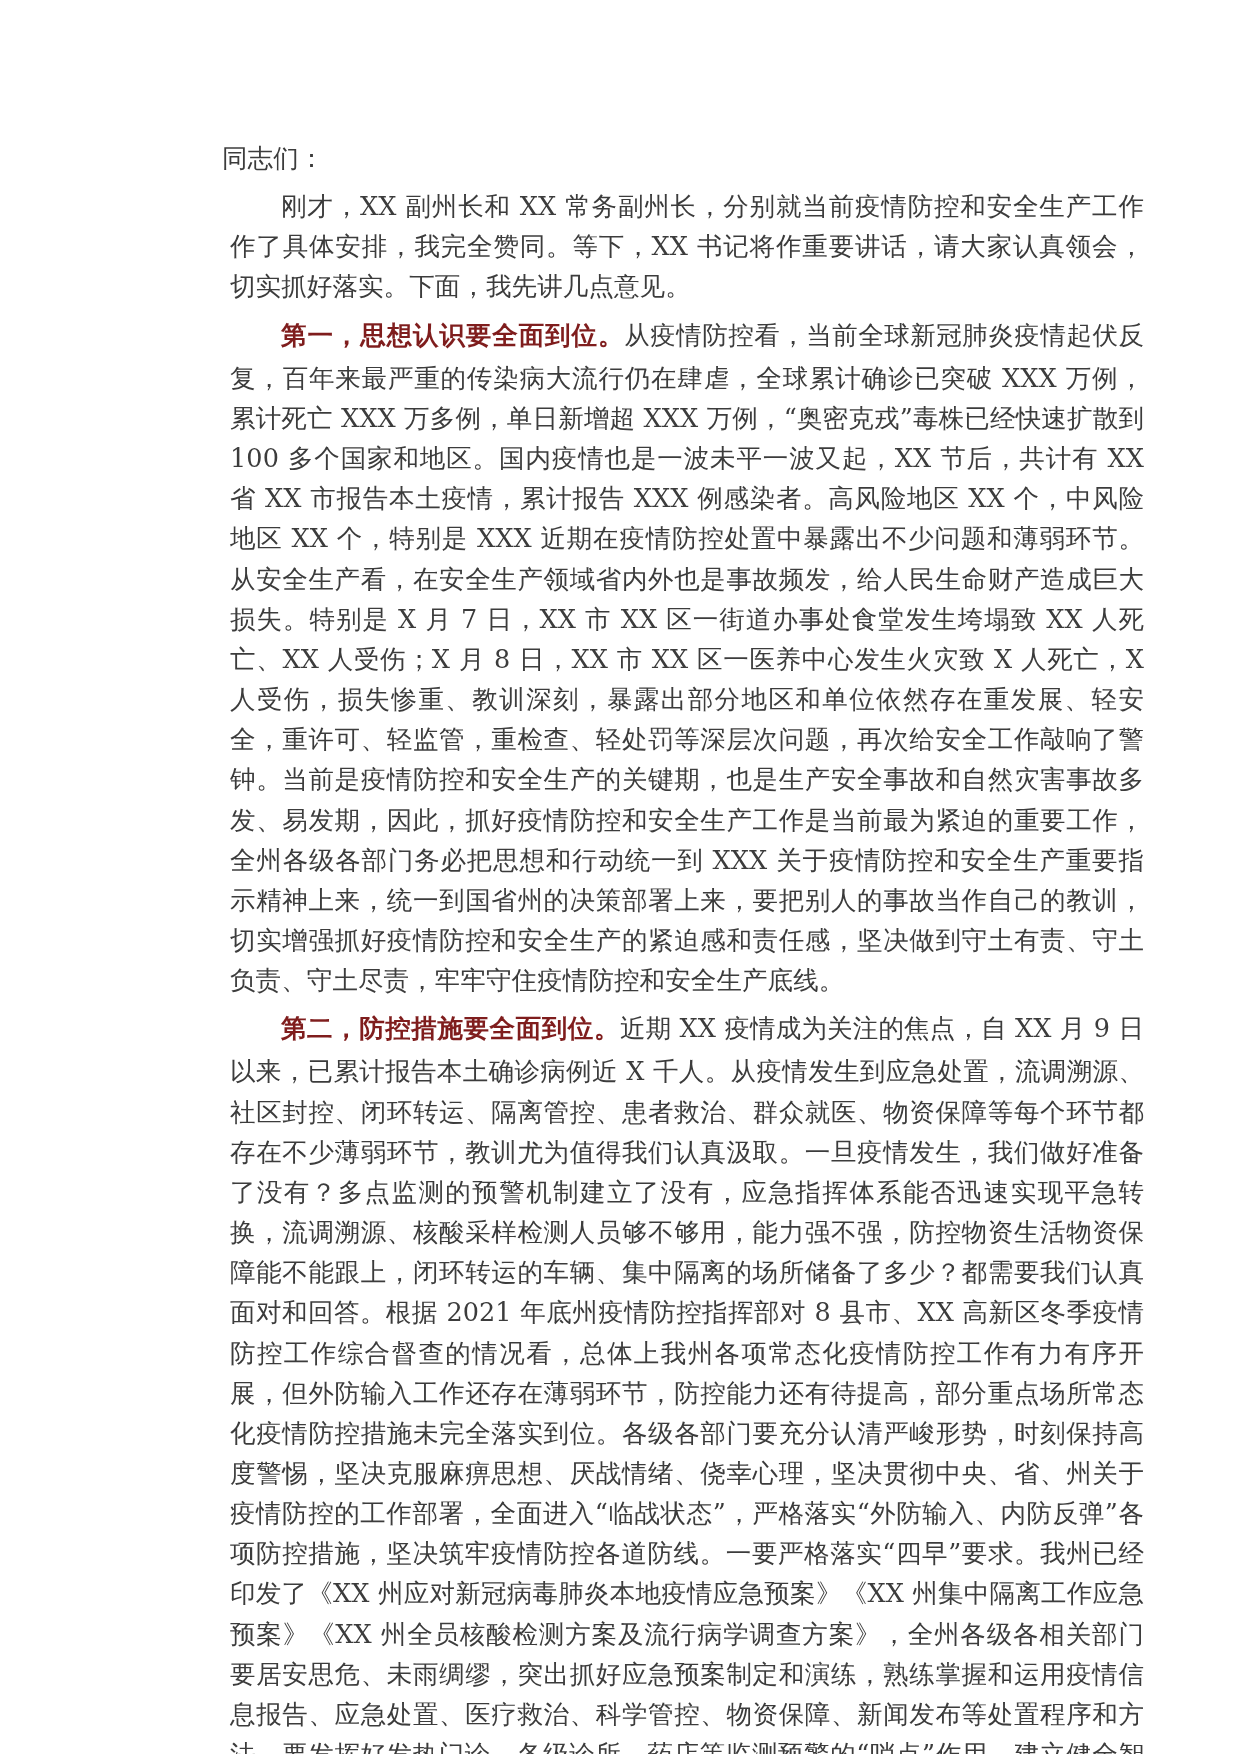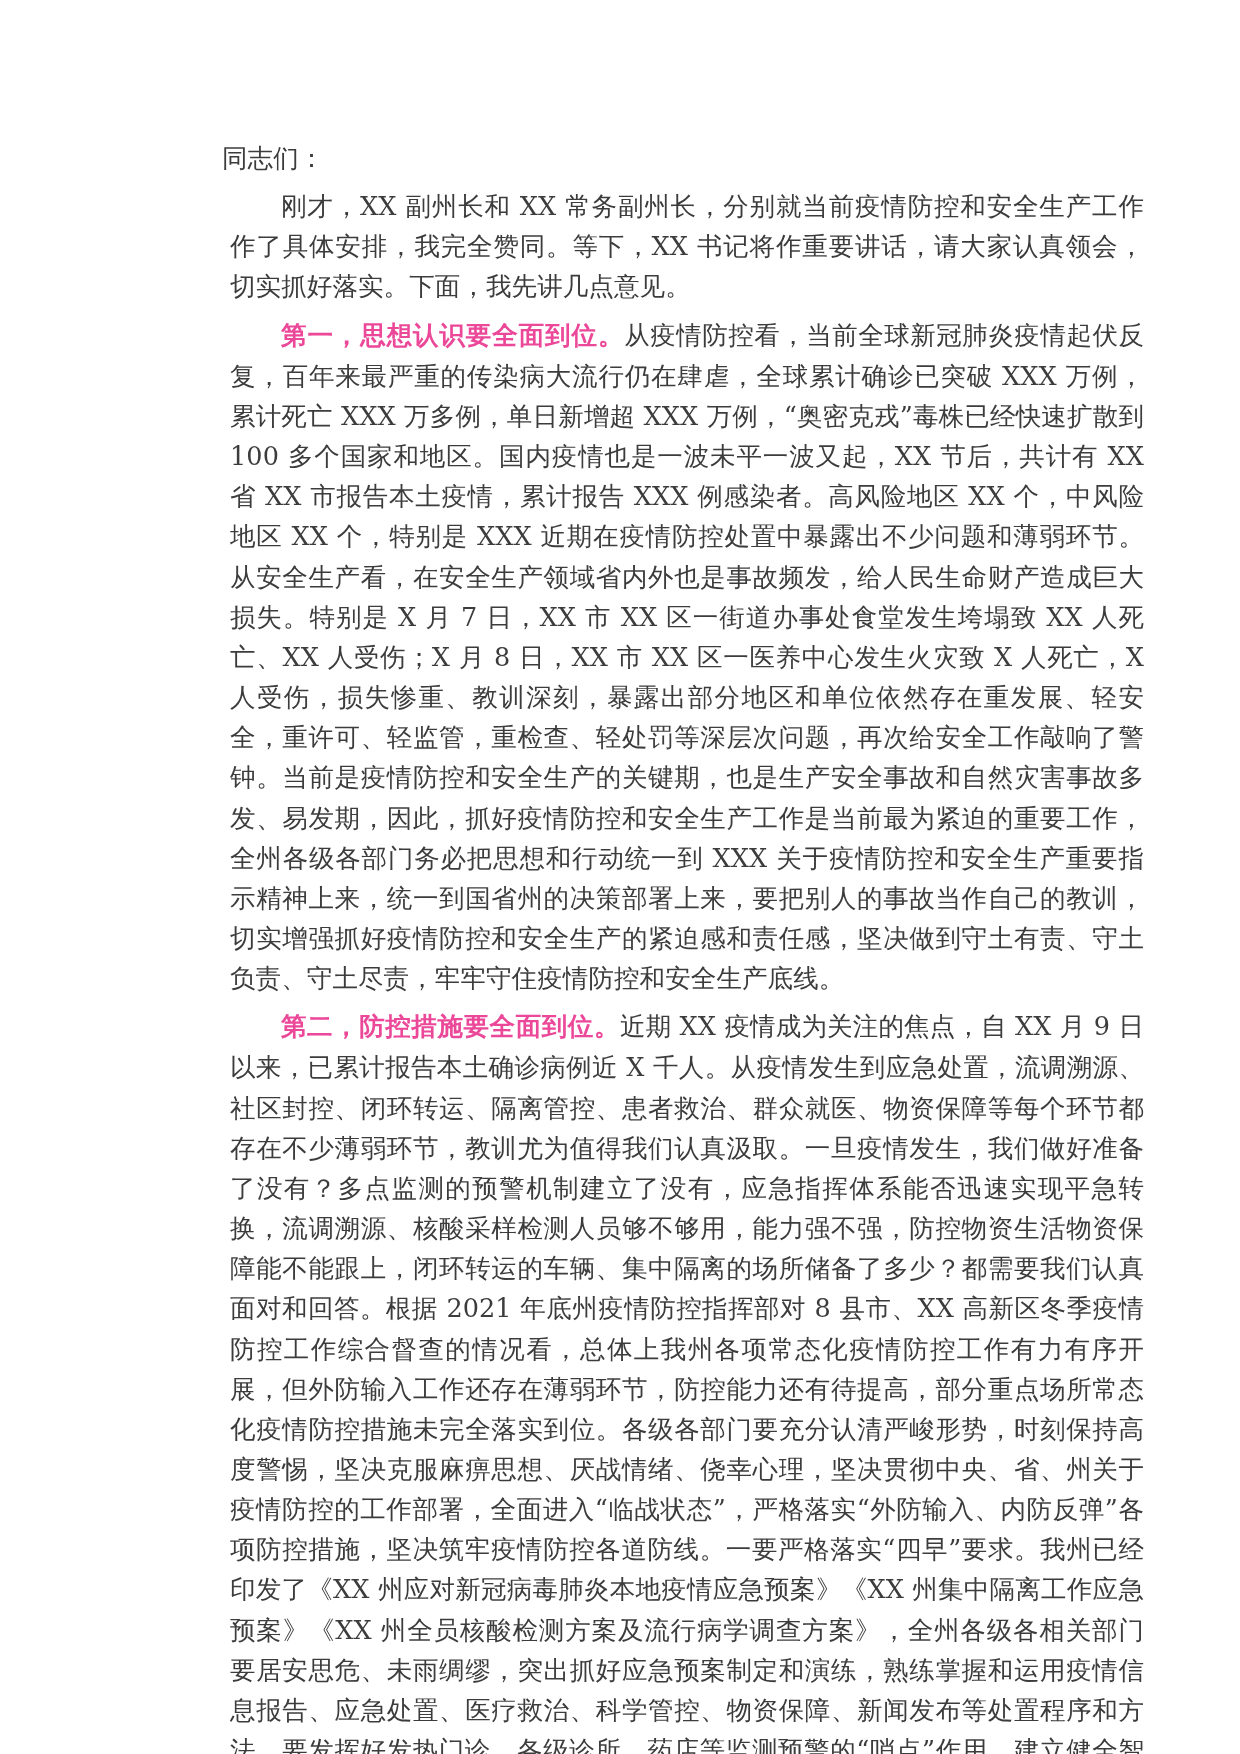--- a/index.html
+++ b/index.html
@@ -35,22 +35,22 @@
     padding: 0;
     text-indent: 2em;
   }
   p.salutation {
     margin: 0;
     padding: 0;
     text-indent: 0;
   }
   .lead {
     font-weight: bold;
-    color: #ec4899;
-    font-family: Liberation Serif, serif;
+    color: #7f1d1d;
+    font-family: Liberation Mono, monospace;
     letter-spacing: 0.5px;
   }
 </style>
 </head>
 <body>
 
 <div class="page">
   <div class="doc-body">
 
     <p class="salutation">同志们：</p>

